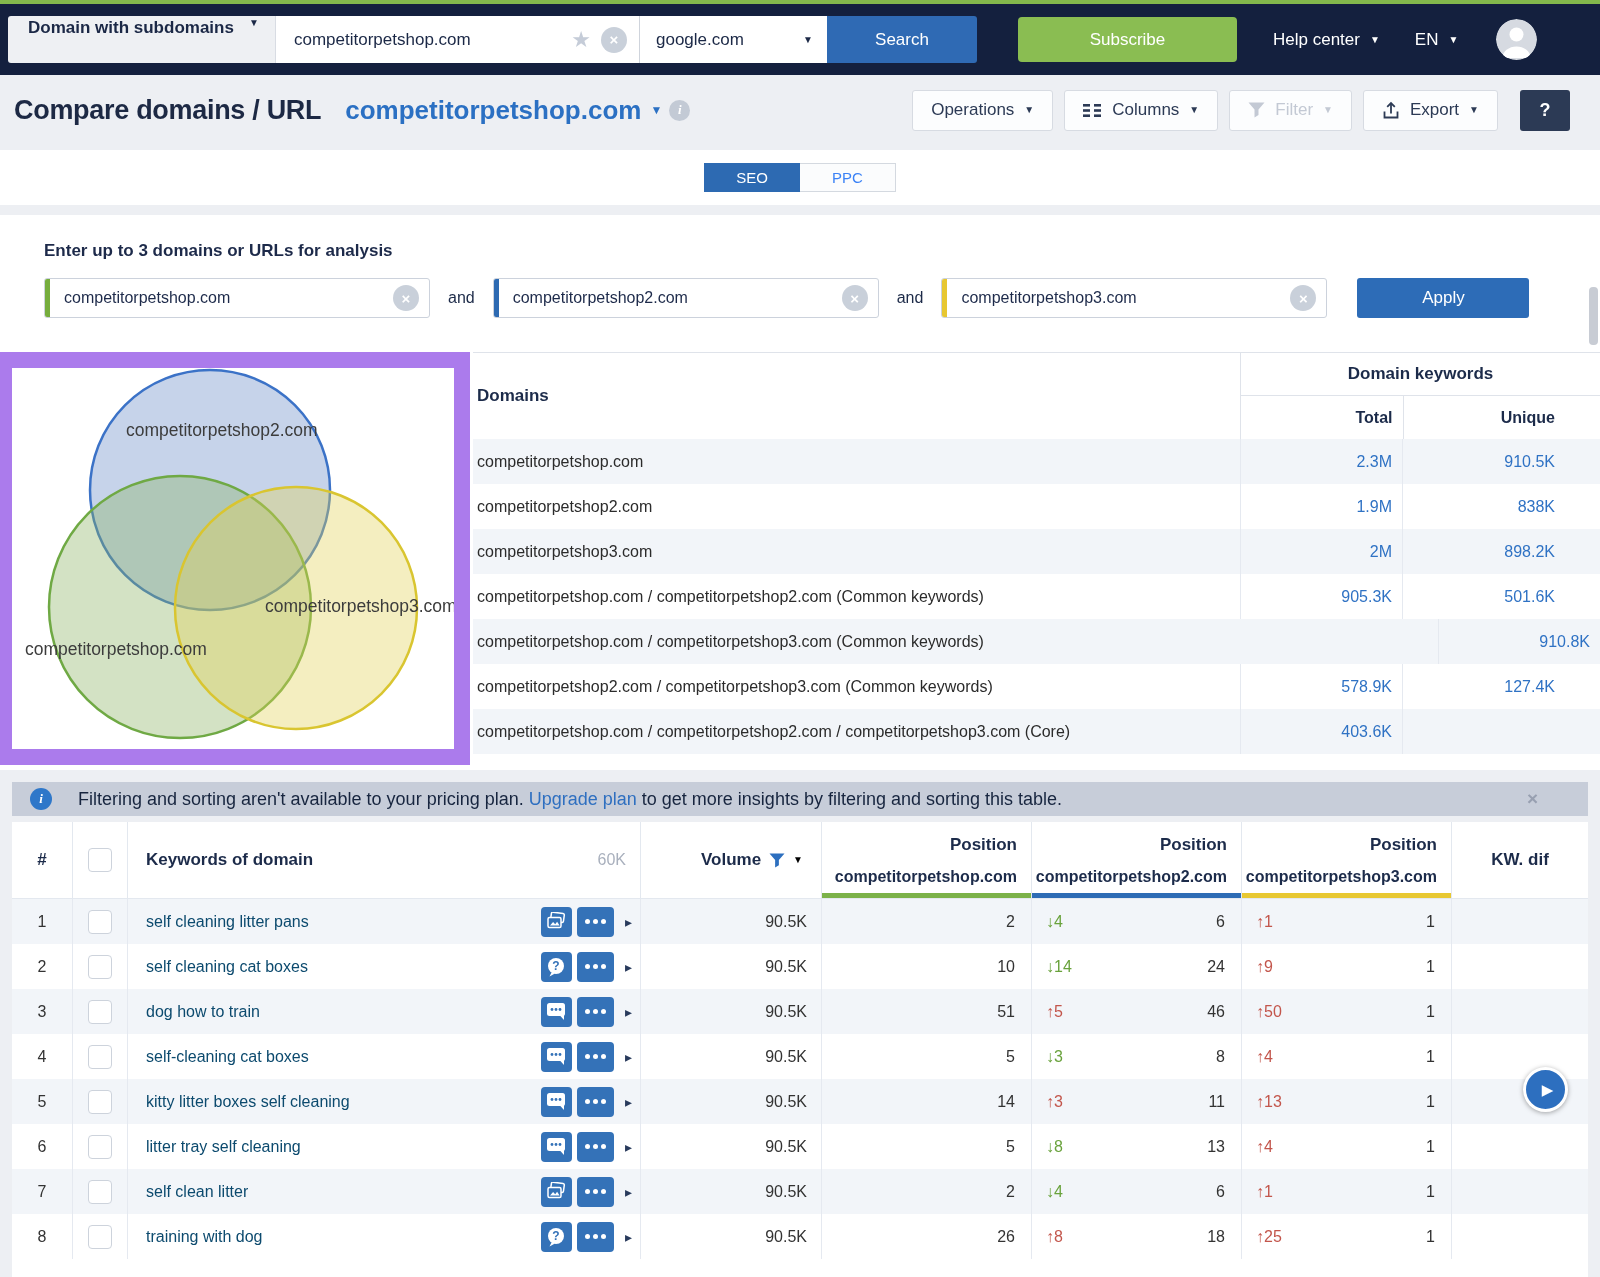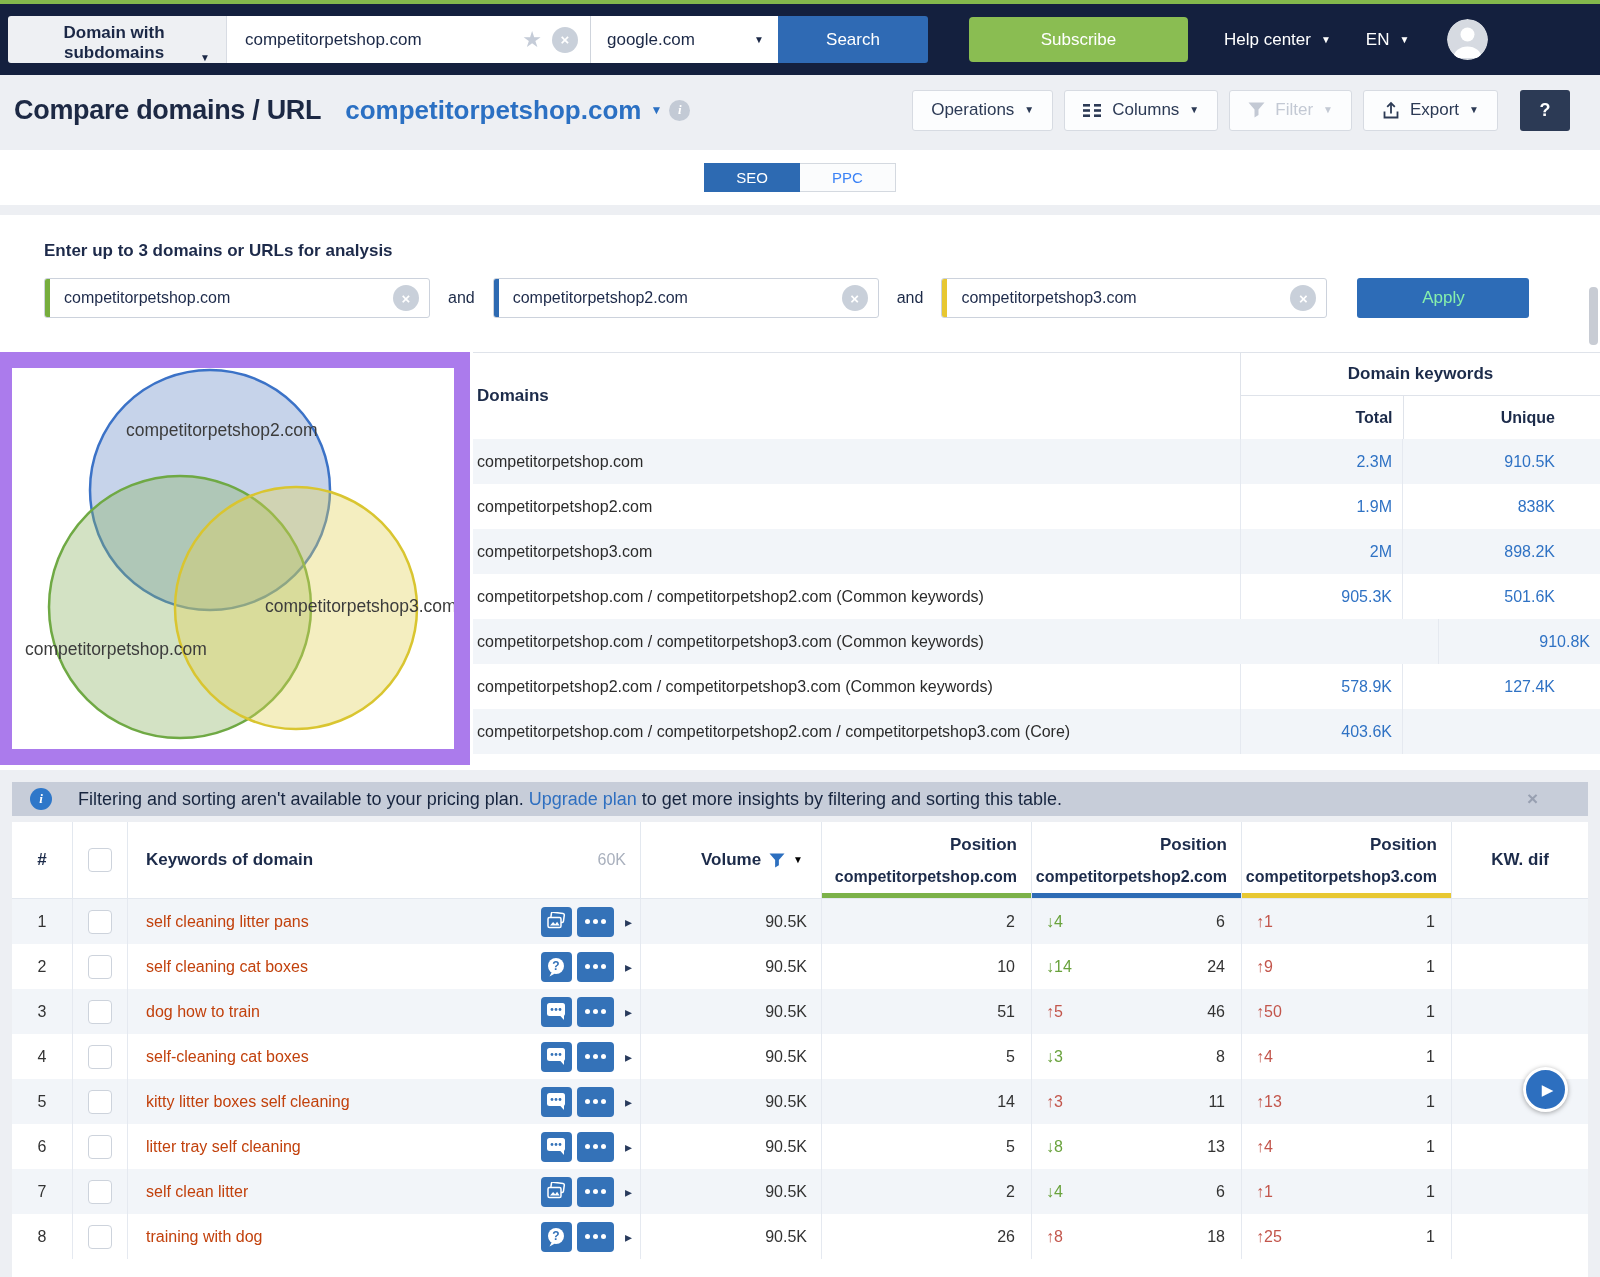--- a/index.html
+++ b/index.html
@@ -3,21 +3,21 @@
 <meta charset="utf-8">
 <style>
   * { margin:0; padding:0; box-sizing:border-box; }
   html,body { width:1600px; height:1277px; overflow:hidden; }
   body { background:#edeff3; font-family:"Liberation Sans", sans-serif; position:relative; }
   .top-accent { height:4px; background:#83b84c; }
 
   
   .topbar { height:71px; background:#14203e; display:flex; align-items:center; padding:0 0 0 8px; }
   .search-group { display:flex; height:47px; border-radius:3px; overflow:hidden; }
-  .scope-select { width:219px; background:#eef0f3; display:flex; align-items:flex-end; justify-content:space-between;
+  .scope-select { width:268px; background:#eef0f3; display:flex; align-items:flex-start; justify-content:space-between;
     padding:2px 16px 0 20px; font-size:17px; font-weight:700; color:#1b2846; border:none; cursor:pointer;
     border-right:1px solid #d8dce3; font-family:inherit; }
   .caret { font-size:10px; line-height:1; }
   .search-field { width:363px; background:#fff; display:flex; align-items:center; padding:0 12px 0 4px; }
   .search-field input { border:none; outline:none; flex:1; font-size:17px; color:#1b2846; padding-left:14px; font-family:inherit; }
   .star-icon { color:#c5ccd8; font-size:22px; margin-left:4px; }
   .clear-circle { width:26px; height:26px; border-radius:50%; background:#c9d0da; color:#fff; display:flex;
     align-items:center; justify-content:center; font-size:15px; font-weight:700; margin-left:10px; cursor:pointer; }
   .engine-select { width:188px; background:#fff; border:none; border-left:1px solid #cfd4dc; display:flex; align-items:center;
     justify-content:space-between; padding:0 14px 0 16px; font-size:17px; color:#1b2846; cursor:pointer; font-family:inherit; }
@@ -56,21 +56,21 @@
   
   .main-card { background:#fff; margin-top:10px; height:555px; position:relative; }
   .analysis-label { padding:26px 0 0 44px; font-size:17px; font-weight:700; color:#1d2a4a; }
   .inputs-row { display:flex; align-items:center; margin:17px 0 0 44px; }
   .domain-input { width:386px; height:40px; border:1px solid #ccd2dc; border-radius:3px; display:flex; align-items:center;
     padding-right:10px; background:#fff; overflow:hidden; }
   .domain-input .accent { width:5px; align-self:stretch; flex:0 0 5px; }
   .domain-input input { border:none; outline:none; flex:1; font-size:16px; color:#1d2a4a; padding-left:14px;
     font-family:inherit; min-width:0; }
   .and-label { margin:0 18px; font-size:16px; color:#1c2a48; }
-  .apply-btn { margin-left:30px; width:172px; height:40px; background:#2d6cb7; color:#86efac; font-size:17px; border:none;
+  .apply-btn { margin-left:30px; width:172px; height:40px; background:#2d6cb7; color:#ffffff; font-size:17px; border:none;
     border-radius:3px; cursor:pointer; font-family:inherit; }
 
   .content-row { position:absolute; top:137px; left:0; right:0; }
   .venn-box { position:absolute; left:-4px; top:0; width:474px; height:413px; background:#fff;
     border:16px solid #ab7bec; }
   .venn-box svg { display:block; }
 
   .domains-table { position:absolute; left:473px; top:0; right:0; border-top:1px solid #dfe3ea; }
   .dt-header { display:flex; height:86px; }
   .dt-domains-h { flex:1; display:flex; align-items:center; padding-left:4px; font-size:17px; font-weight:700; color:#1c2b4a; }
@@ -124,21 +124,21 @@
   .underline-yellow::after { background:#e8c832; }
   .checkbox { width:24px; height:24px; background:#fff; border:1px solid #cdd3dc; border-radius:4px; display:inline-block; cursor:pointer; }
 
   .kw-row { height:45px; display:flex; font-size:16px; }
   .kw-row:nth-child(odd) { background:#f2f5f9; }
   .kcell { display:flex; align-items:center; border-left:1px solid #e5e9f0; }
   .kcell:first-child { border-left:none; }
   .kw-num { width:60px; justify-content:center; color:#333; }
   .kw-cb { width:55px; justify-content:center; }
   .kw-kw { width:513px; padding:0 8px 0 18px; gap:5px; }
-  .kw-link { color:#c2410c; text-decoration:none; cursor:pointer; margin-right:auto; white-space:nowrap; overflow:hidden; }
+  .kw-link { color:#0c4a6e; text-decoration:none; cursor:pointer; margin-right:auto; white-space:nowrap; overflow:hidden; }
   .feature-btn { width:31px; height:30px; background:#3472b8; border-radius:4px; display:inline-flex; align-items:center;
     justify-content:center; cursor:pointer; flex:0 0 31px; }
   .dots-btn { width:37px; height:30px; background:#3472b8; border-radius:4px; display:inline-flex; align-items:center;
     justify-content:center; gap:3px; cursor:pointer; flex:0 0 37px; }
   .dots-btn .dot { width:5px; height:5px; border-radius:50%; background:#fff; display:inline-block; }
   .expand-caret { color:#283a5c; font-size:14px; margin-left:6px; cursor:pointer; }
   .kw-vol { width:181px; justify-content:flex-end; padding-right:14px; color:#333; }
   .kw-pos1 { width:210px; justify-content:flex-end; padding-right:16px; color:#333; }
   .kw-change-cell { width:210px; padding:0 16px 0 14px; }
   .change { font-size:16px; }

